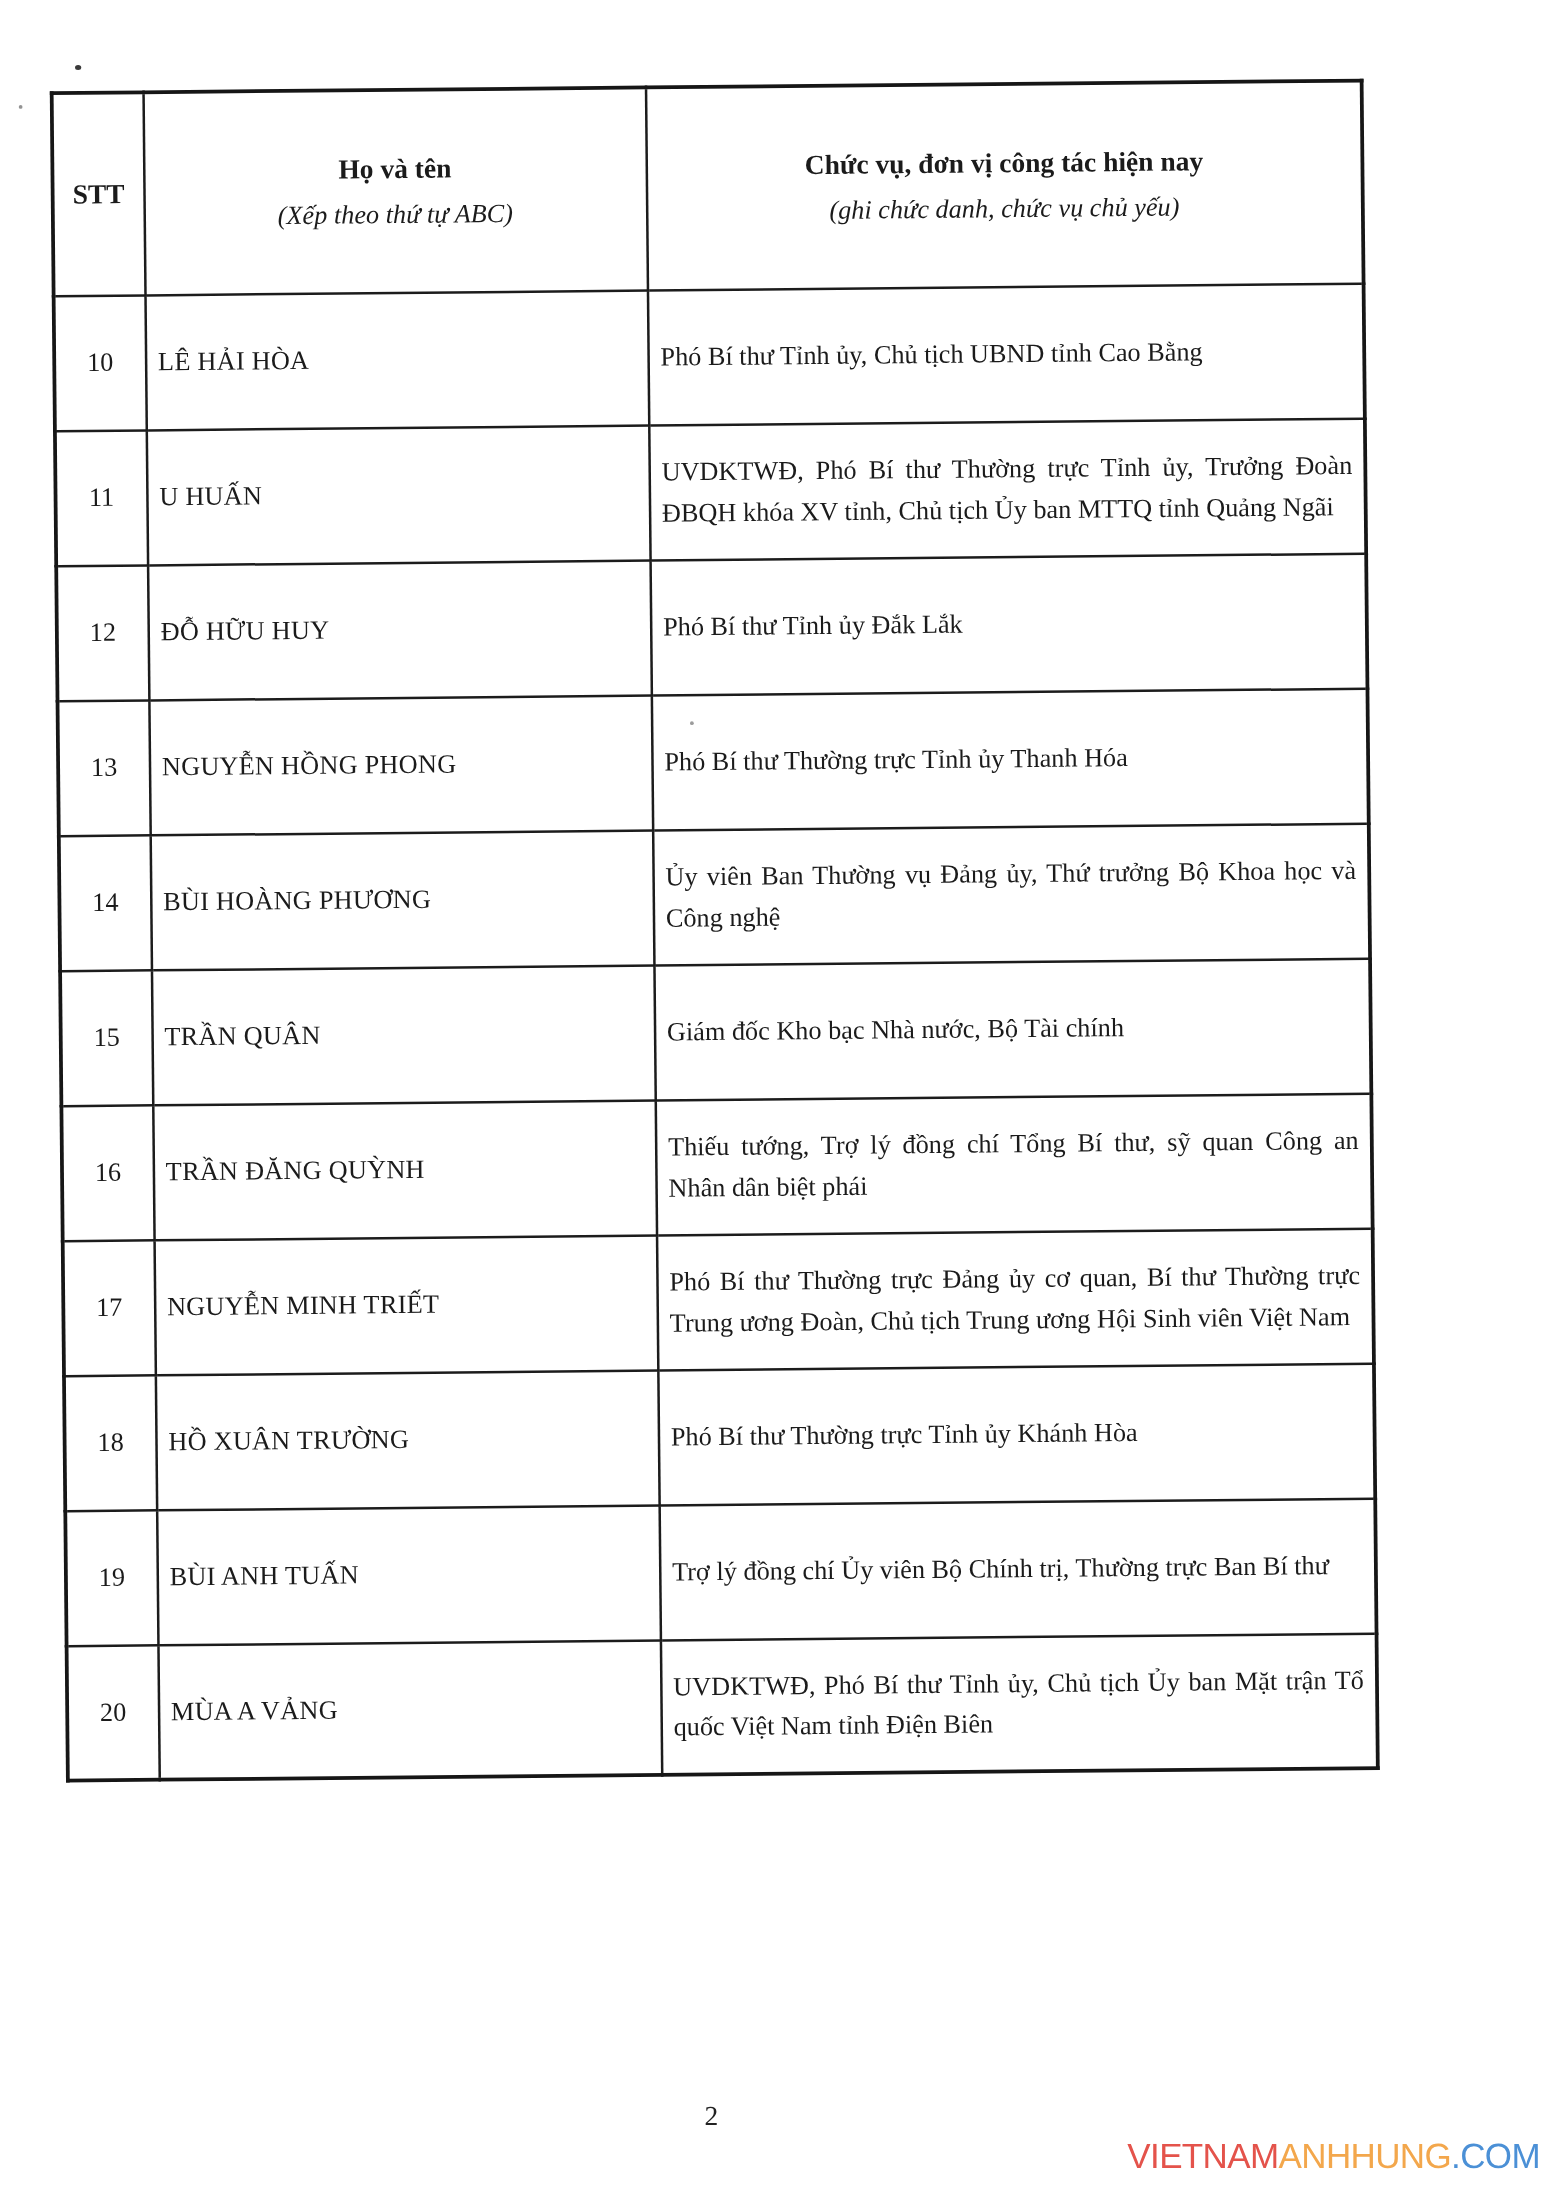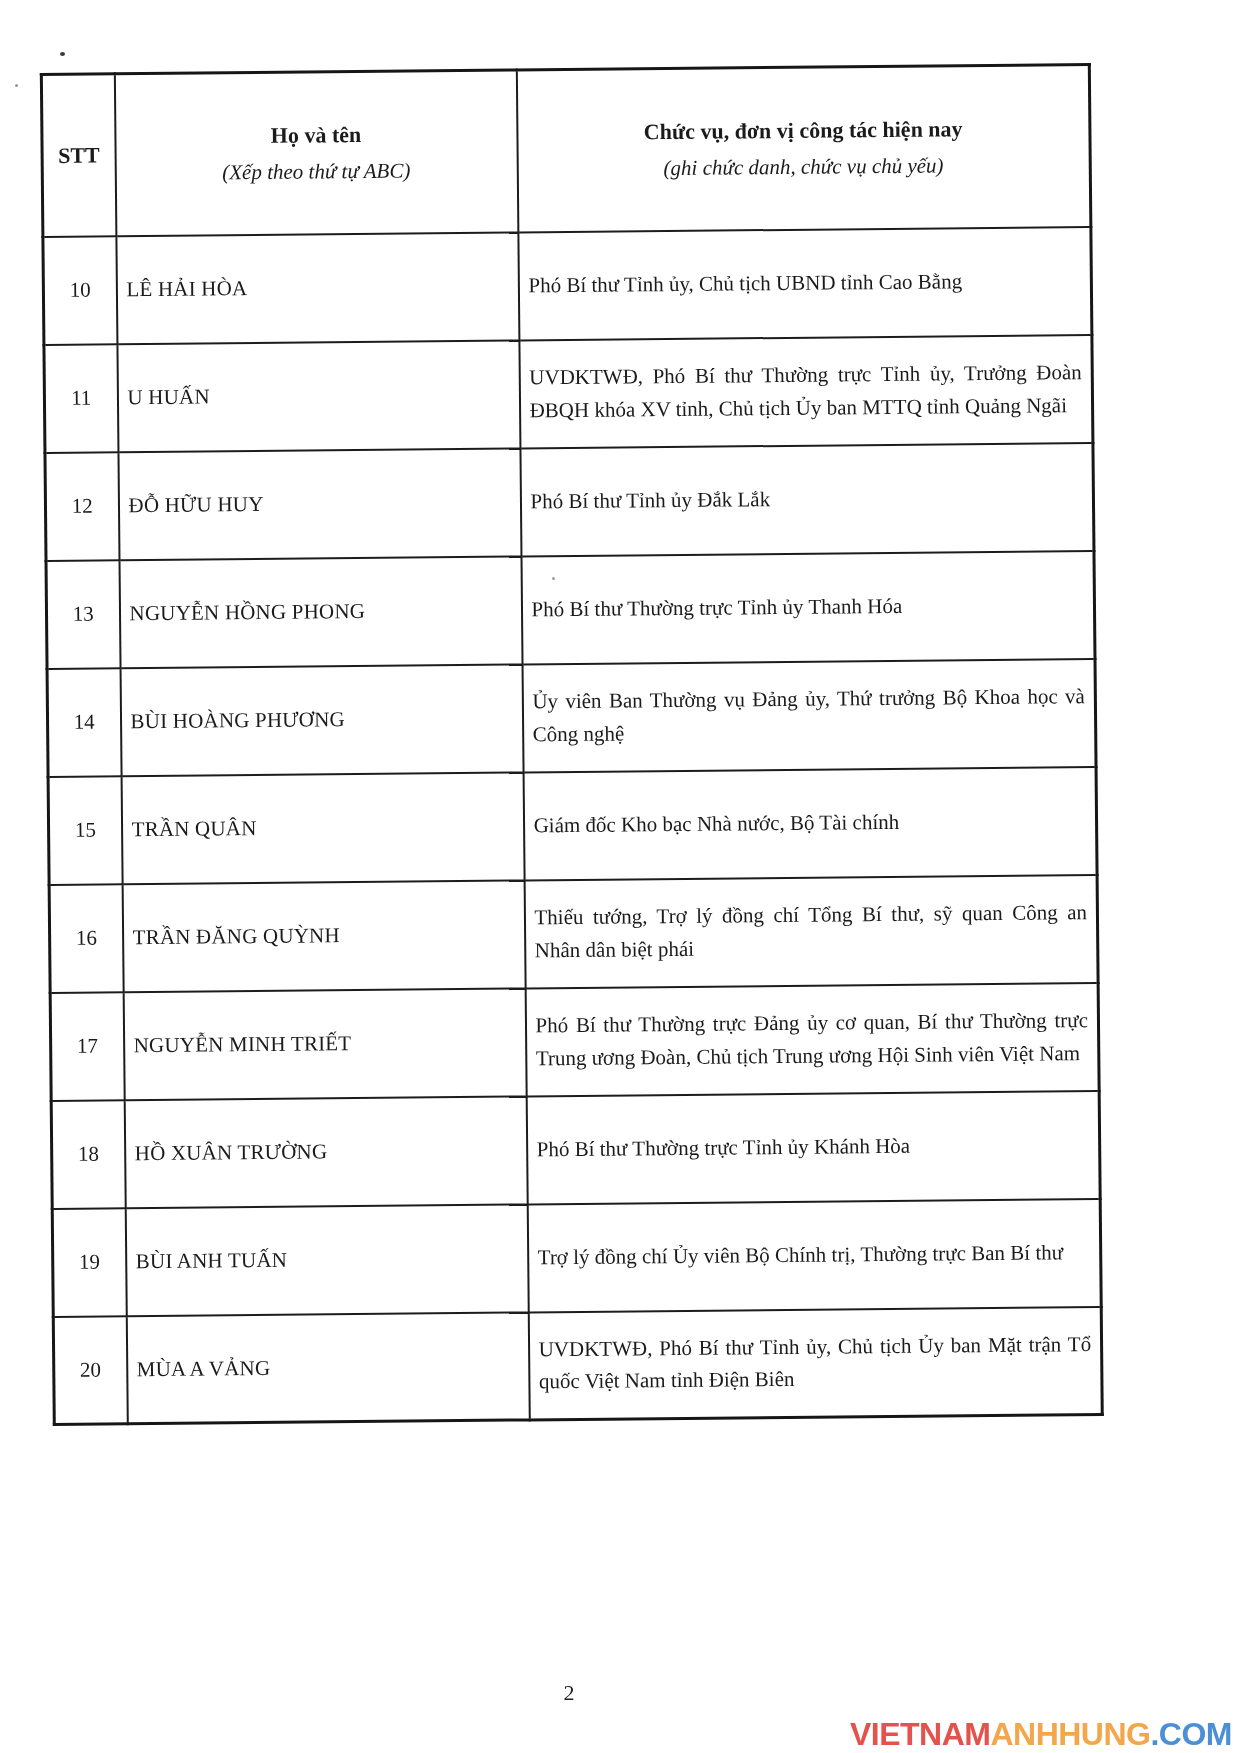--- a/index.html
+++ b/index.html
@@ -67,24 +67,24 @@
     left: 45px;
     width: 1048px;
     top: 1680px;
     text-align: center;
     font-size: 22px;
     color: #222;
   }
   .watermark {
     position: absolute;
     right: 6px;
-    bottom: 0;
+    bottom: 12px;
     font-family: "Liberation Sans", "DejaVu Sans", sans-serif;
-    font-weight: 700;
-    font-size: 32px;
+    font-weight: 400;
+    font-size: 28px;
     letter-spacing: -0.5px;
     white-space: nowrap;
   }
   .speckle {
     position: absolute;
     background: #3a3a3a;
     border-radius: 50%;
   }
   .speckle.s1 { left: 60px; top: 52px; width: 5px; height: 4px; }
   .speckle.s2 { left: 15px; top: 84px; width: 3px; height: 3px; opacity: .55; }

